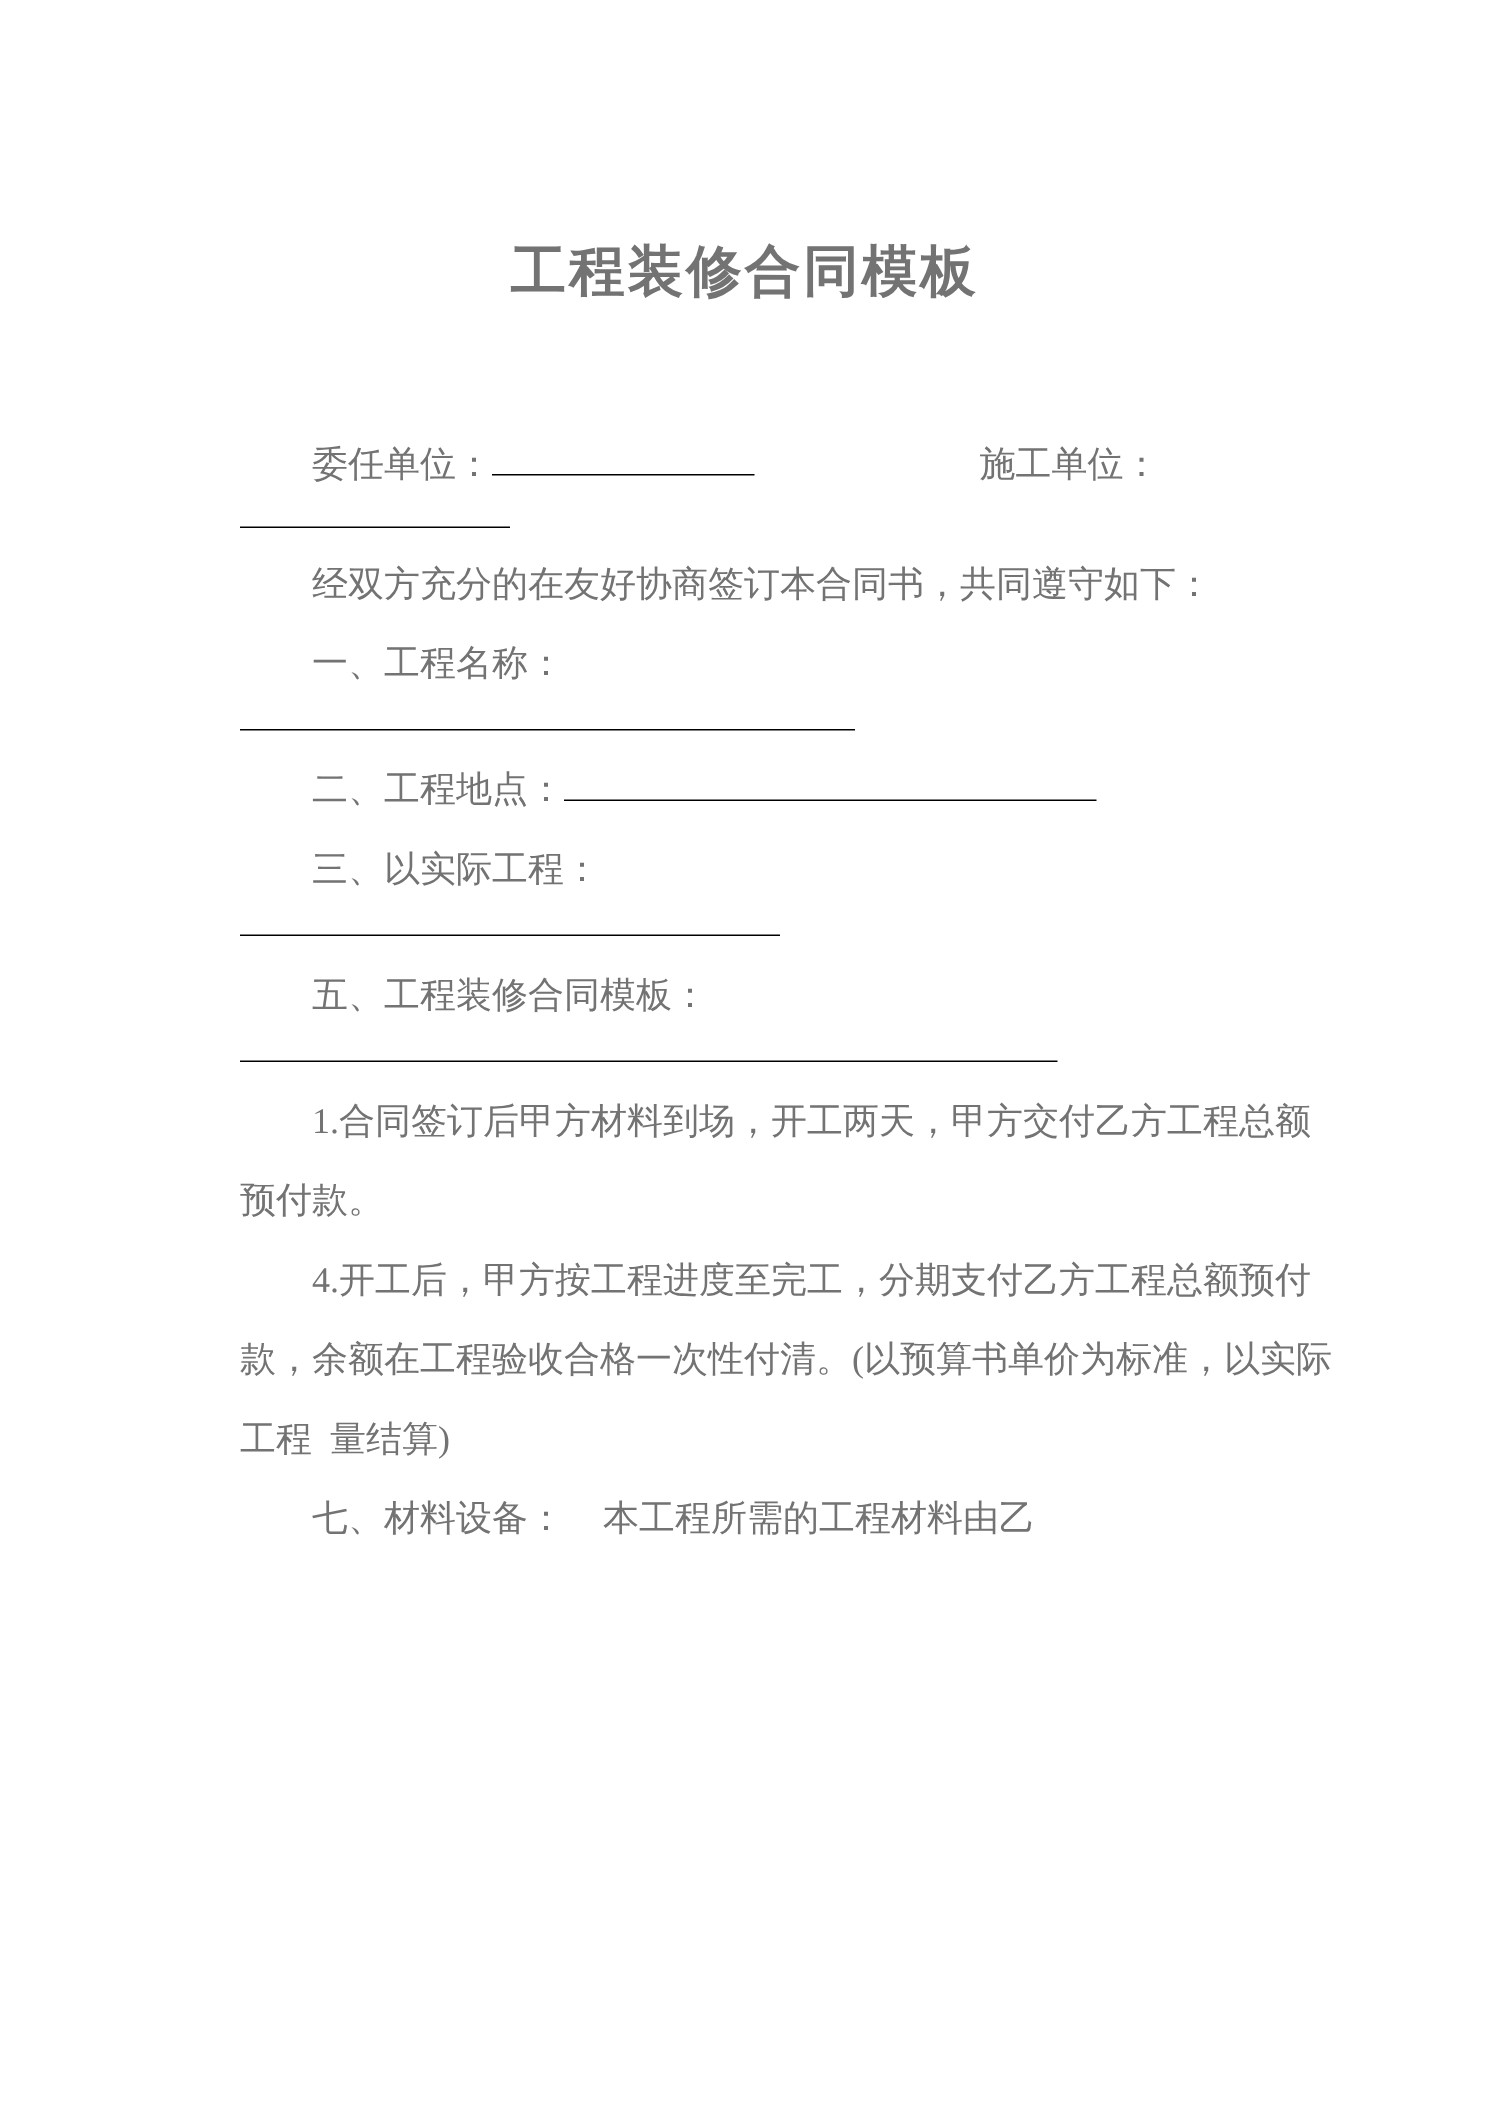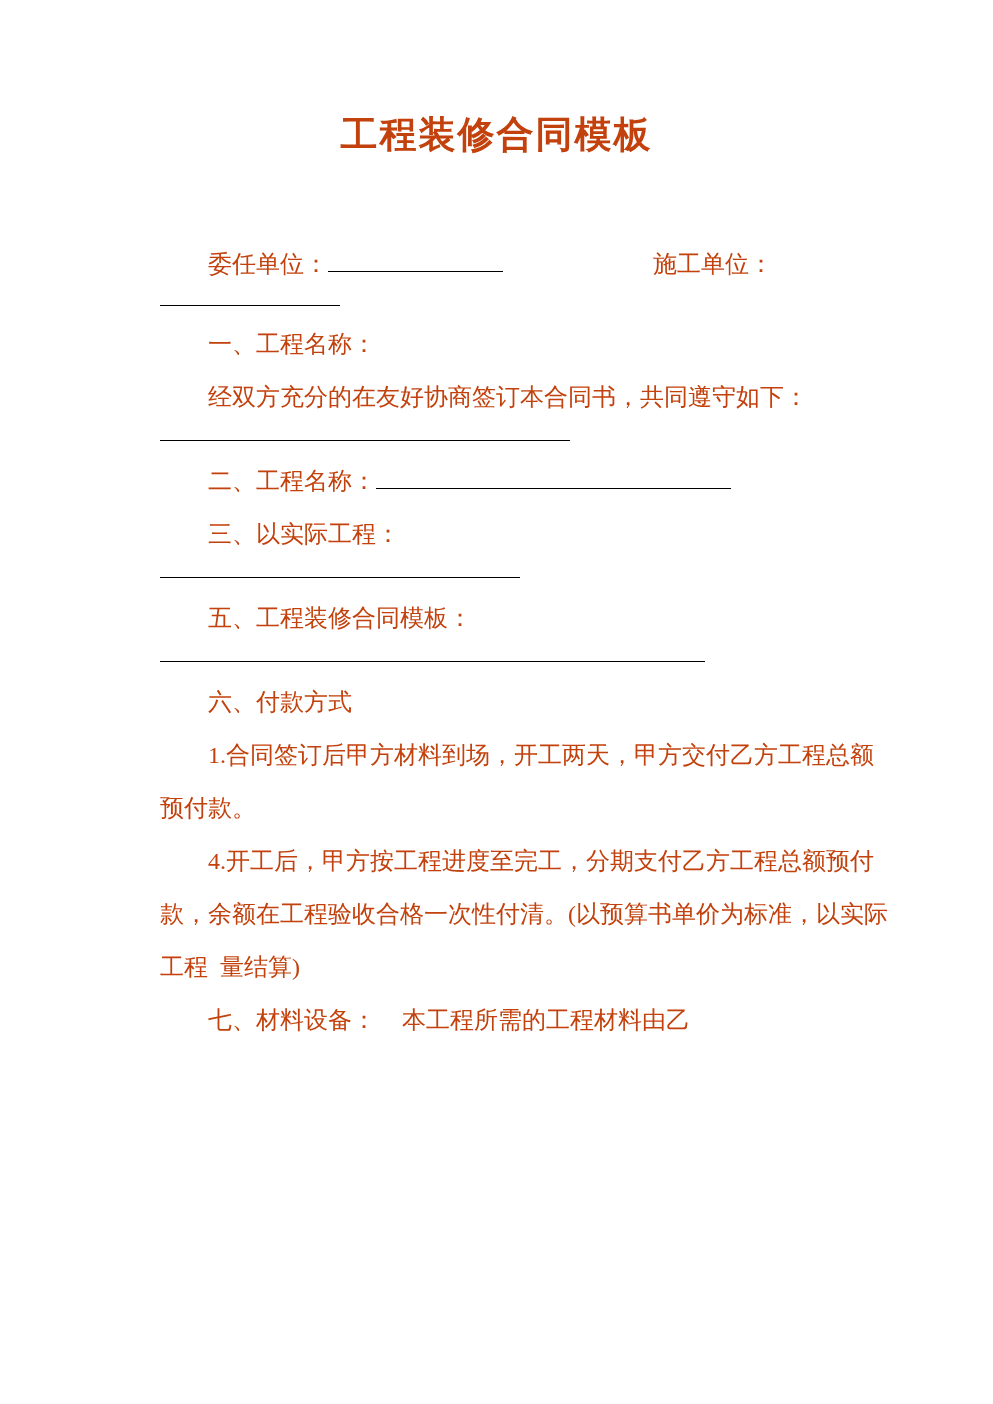--- a/index.html
+++ b/index.html
@@ -6,22 +6,23 @@
     margin: 0;
     padding: 0;
     background: #ffffff;
   }
   .page {
     position: relative;
     width: 993px;
     height: 1164px;
     background: #ffffff;
     font-family: "Liberation Serif", "DejaVu Serif", serif;
-    color: #c2410c;
+    color: #737373;
     overflow: hidden;
+    margin-top: 46px;
   }
   .doc-title {
     text-align: center;
     font-family: "DejaVu Sans", "Liberation Sans", sans-serif;
     font-weight: bold;
     font-size: 37px;
     letter-spacing: 2px;
     margin-top: 110px;
     margin-bottom: 0;
   }
@@ -73,38 +74,37 @@
 <div class="page">
 
   <h1 class="doc-title">工程装修合同模板</h1>
 
   <div class="body-block">
 
     <p class="para indent"><span>委任单位：</span><span class="blank blank-md"></span><span class="gap-wide"></span><span>施工单位：</span></p>
 
     <span class="blank-line-left"></span>
 
+    <p class="para indent">经双方充分的在友好协商签订本合同书，共同遵守如下：</p>
+
     <p class="para indent">一、工程名称：</p>
-
-    <p class="para indent">经双方充分的在友好协商签订本合同书，共同遵守如下：</p>
 
     <div class="standalone-rule rule-w1"></div>
 
-    <p class="para indent"><span>二、工程名称：</span><span class="blank blank-lg"></span></p>
+    <p class="para indent"><span>二、工程地点：</span><span class="blank blank-lg"></span></p>
 
     <p class="para indent">三、以实际工程：</p>
 
     <div class="standalone-rule rule-w2"></div>
 
 
     <p class="para indent">五、工程装修合同模板：</p>
 
     <div class="standalone-rule rule-w3"></div>
 
-    <p class="para indent">六、付款方式</p>
 
     <p class="para indent">1.合同签订后甲方材料到场，开工两天，甲方交付乙方工程总额预付款。</p>
 
     <p class="para indent">4.开工后，甲方按工程进度至完工，分期支付乙方工程总额预付款，余额在工程验收合格一次性付清。(以预算书单价为标准，以实际工程  量结算)</p>
 
     <p class="para indent"><span>七、材料设备：</span><span class="gap-sm"></span><span>本工程所需的工程材料由乙</span></p>
 
   </div>
 </div>
 

